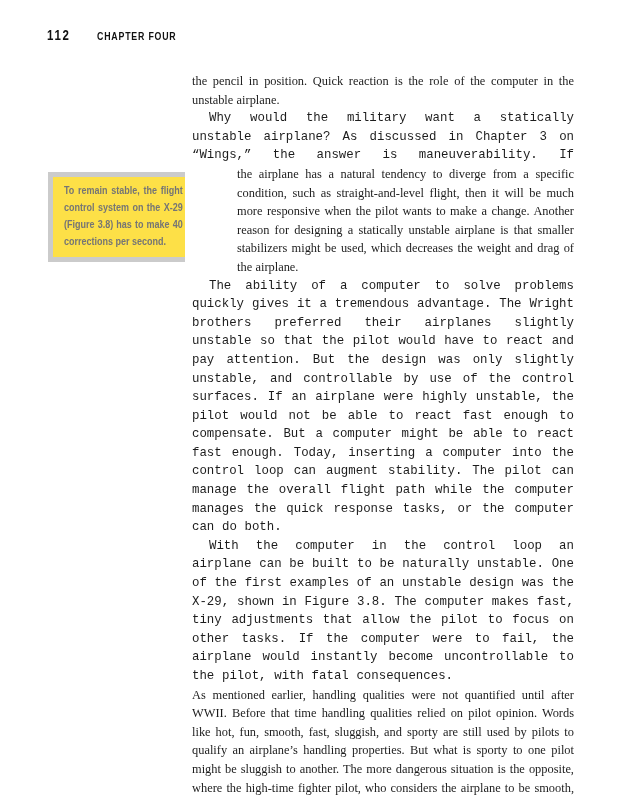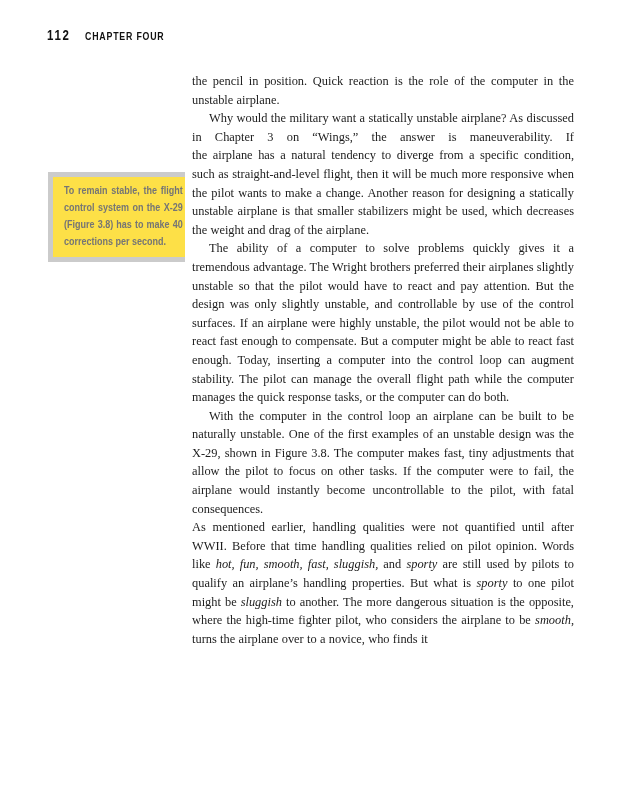--- a/index.html
+++ b/index.html
@@ -12,21 +12,21 @@
     font-family: "Liberation Serif", "DejaVu Serif", serif;
   }
 
   
   .page-header {
     position: absolute;
     left: 47px;
     top: 27px;
     display: flex;
     align-items: baseline;
-    gap: 9px;
+    gap: 21px;
     color: #111111;
     font-family: "Liberation Sans", "DejaVu Sans", sans-serif;
     white-space: nowrap;
     justify-content: flex-end;
   }
   .page-number {
     font-weight: bold;
     font-size: 14px;
     letter-spacing: 2px;
     display: inline-block;
@@ -74,41 +74,41 @@
     width: 382px;
     color: #1c1c1c;
   }
   .para {
     margin: 0;
     font-size: 12.4px;
     line-height: 18.6px;
     text-align: justify;
     word-spacing: 0.2px;
   }
-  .indent { text-indent: 17px; }
+  .indent { text-indent: 17px; font-family: Liberation Mono, monospace; }
   .lead-justified { text-align-last: justify; -moz-text-align-last: justify; }
-  .wrapped { }
+  .wrapped { margin-left: 45px; }
 
   .section-heading {
     margin: 9px 0 11px 0;
     line-height: 24px;
     height: 24px;
   }
   .heading-text {
     font-family: "Liberation Sans", "DejaVu Sans", sans-serif;
     font-weight: bold;
     font-size: 21.5px;
     color: #0d0d0d;
     letter-spacing: 0px;
     display: inline-block;
     transform: scaleX(0.64);
     transform-origin: left bottom;
     white-space: nowrap;
   }
-  .it { font-style: italic; }
+  .it { }
 </style>
 </head>
 <body>
 
 <div class="page">
 
   <header class="page-header">
     <span class="page-number">112</span>
     <span class="chapter-label">CHAPTER FOUR</span>
   </header>

